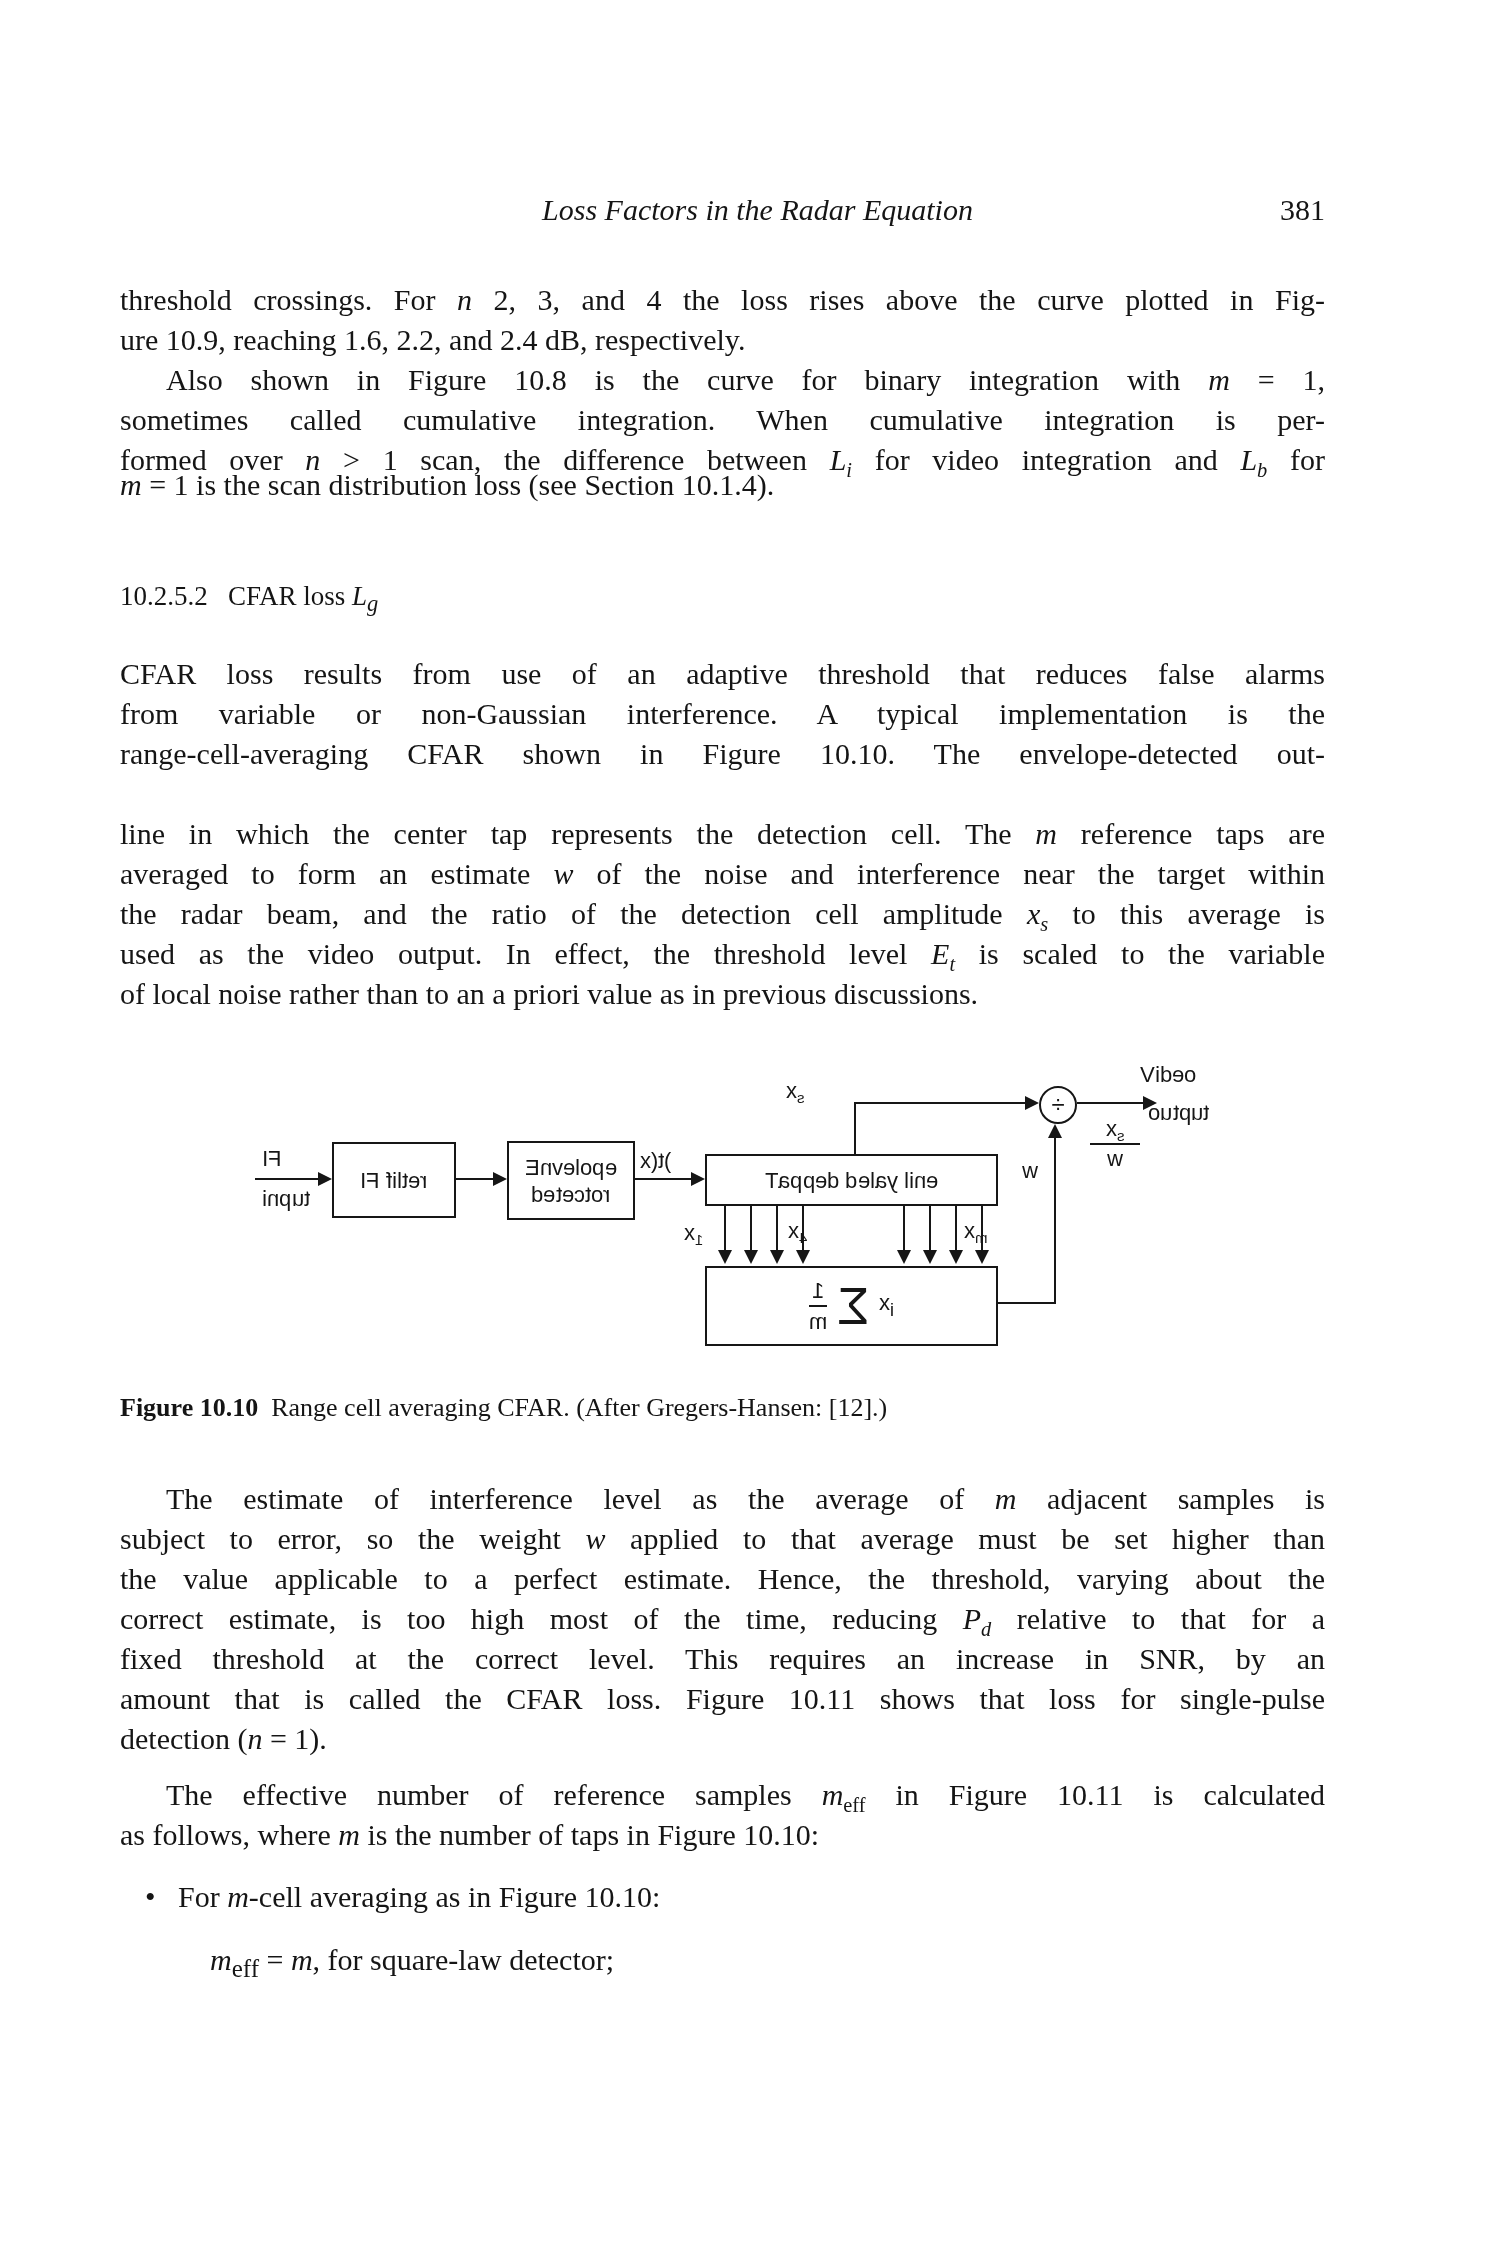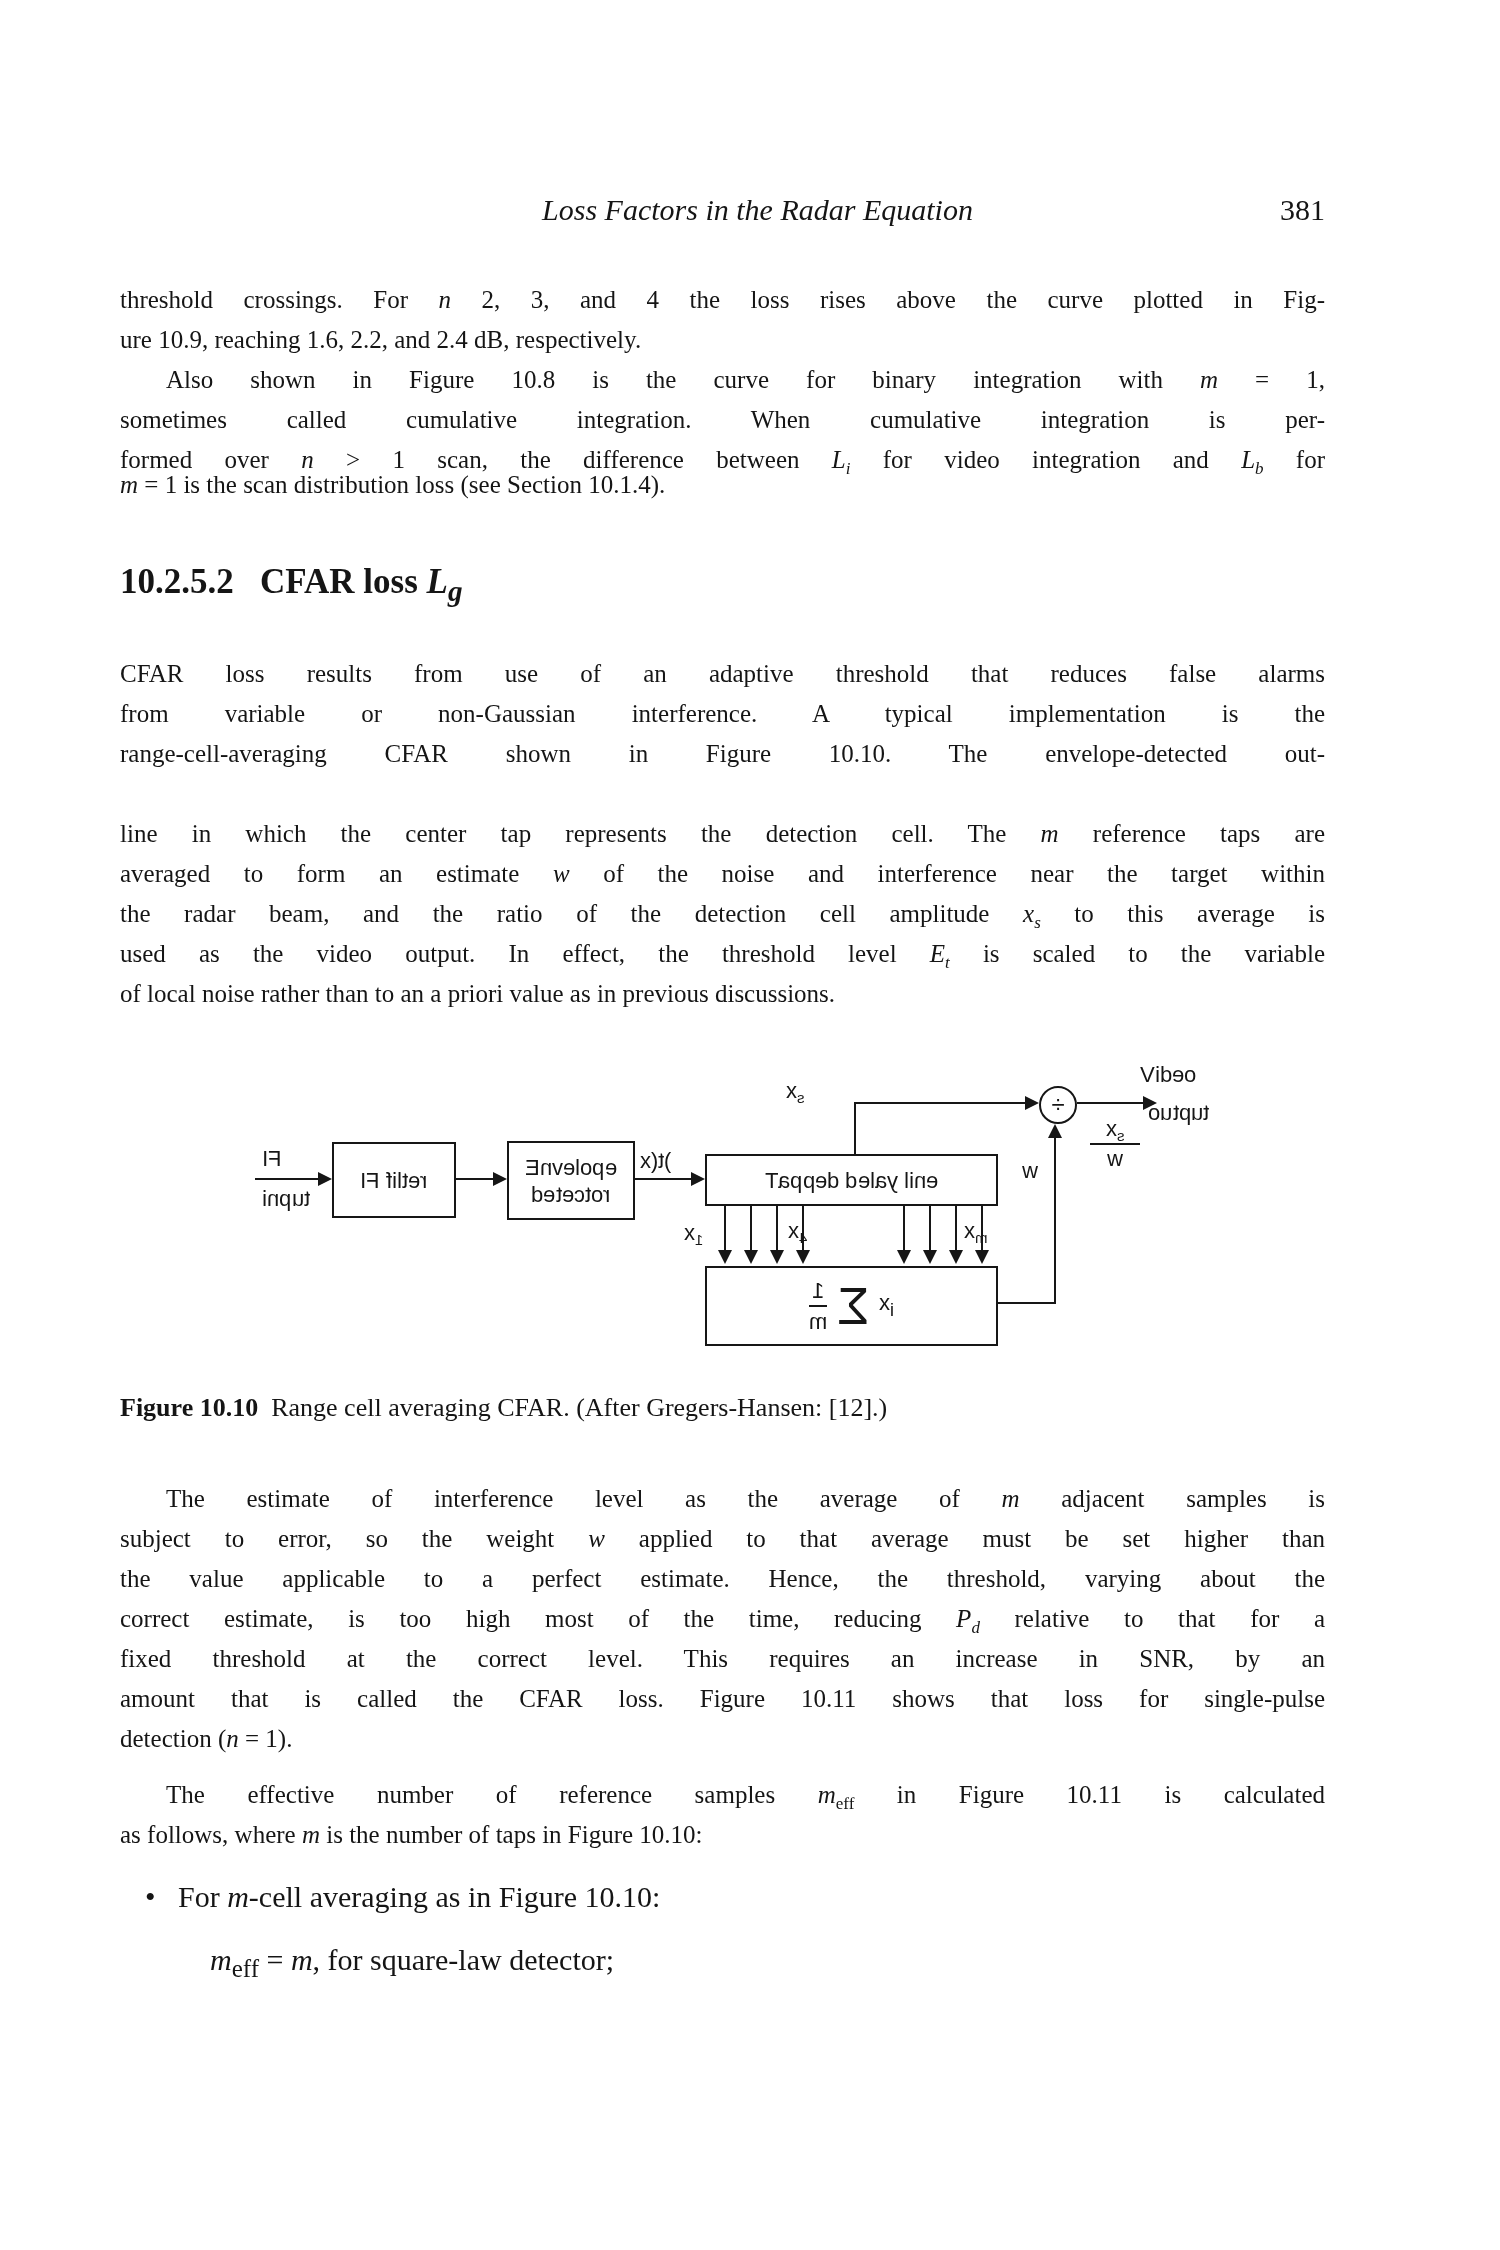--- a/index.html
+++ b/index.html
@@ -3,26 +3,26 @@
 <meta charset="utf-8">
 <style>
   html,body{margin:0;padding:0;background:#fff;}
   .page{position:relative;width:1500px;height:2250px;background:#ffffff;overflow:hidden;
         font-family:"Liberation Serif", serif;color:#151515;}
   
   .hdr{position:absolute;left:120px;width:1205px;top:193px;font-size:30px;line-height:34px;}
   .hdr .title{display:block;text-align:center;padding-left:70px;font-style:italic;}
   .hdr .pageno{position:absolute;right:0;top:0;font-style:normal;}
   
-  .ln{position:absolute;left:120px;width:1205px;font-size:25px;line-height:37px;
+  .ln{position:absolute;left:120px;width:1205px;font-size:30px;line-height:37px;
       text-align:justify;text-align-last:justify;}
   .ln.last{text-align-last:left;}
   .ln.indent{padding-left:46px;width:1159px;}
   .ln sub, .dlbl sub{font-size:68%;line-height:0;}
-  .heading{position:absolute;left:120px;top:562px;font-size:35px;font-weight:bold;}
+  .heading{position:absolute;left:120px;top:581px;font-size:27px;}
   .caption{position:absolute;left:120px;top:1393px;font-size:26px;}
   .bullet{position:absolute;left:145px;top:1880px;font-size:30px;}
   .bullet .mk{display:inline-block;width:33px;}
   .equation{position:absolute;left:210px;top:1943px;font-size:30px;}
   
   .fig{position:absolute;left:0;top:0;width:1500px;height:2250px;pointer-events:none;}
   .box{position:absolute;border:2px solid #161616;background:#fff;display:flex;flex-direction:column;
        align-items:center;justify-content:center;text-align:center;
        font-family:"Liberation Sans", sans-serif;font-size:22px;line-height:27px;color:#161616;}
   .dlbl{position:absolute;font-family:"Liberation Sans", sans-serif;font-size:22px;line-height:26px;color:#161616;white-space:nowrap;}

